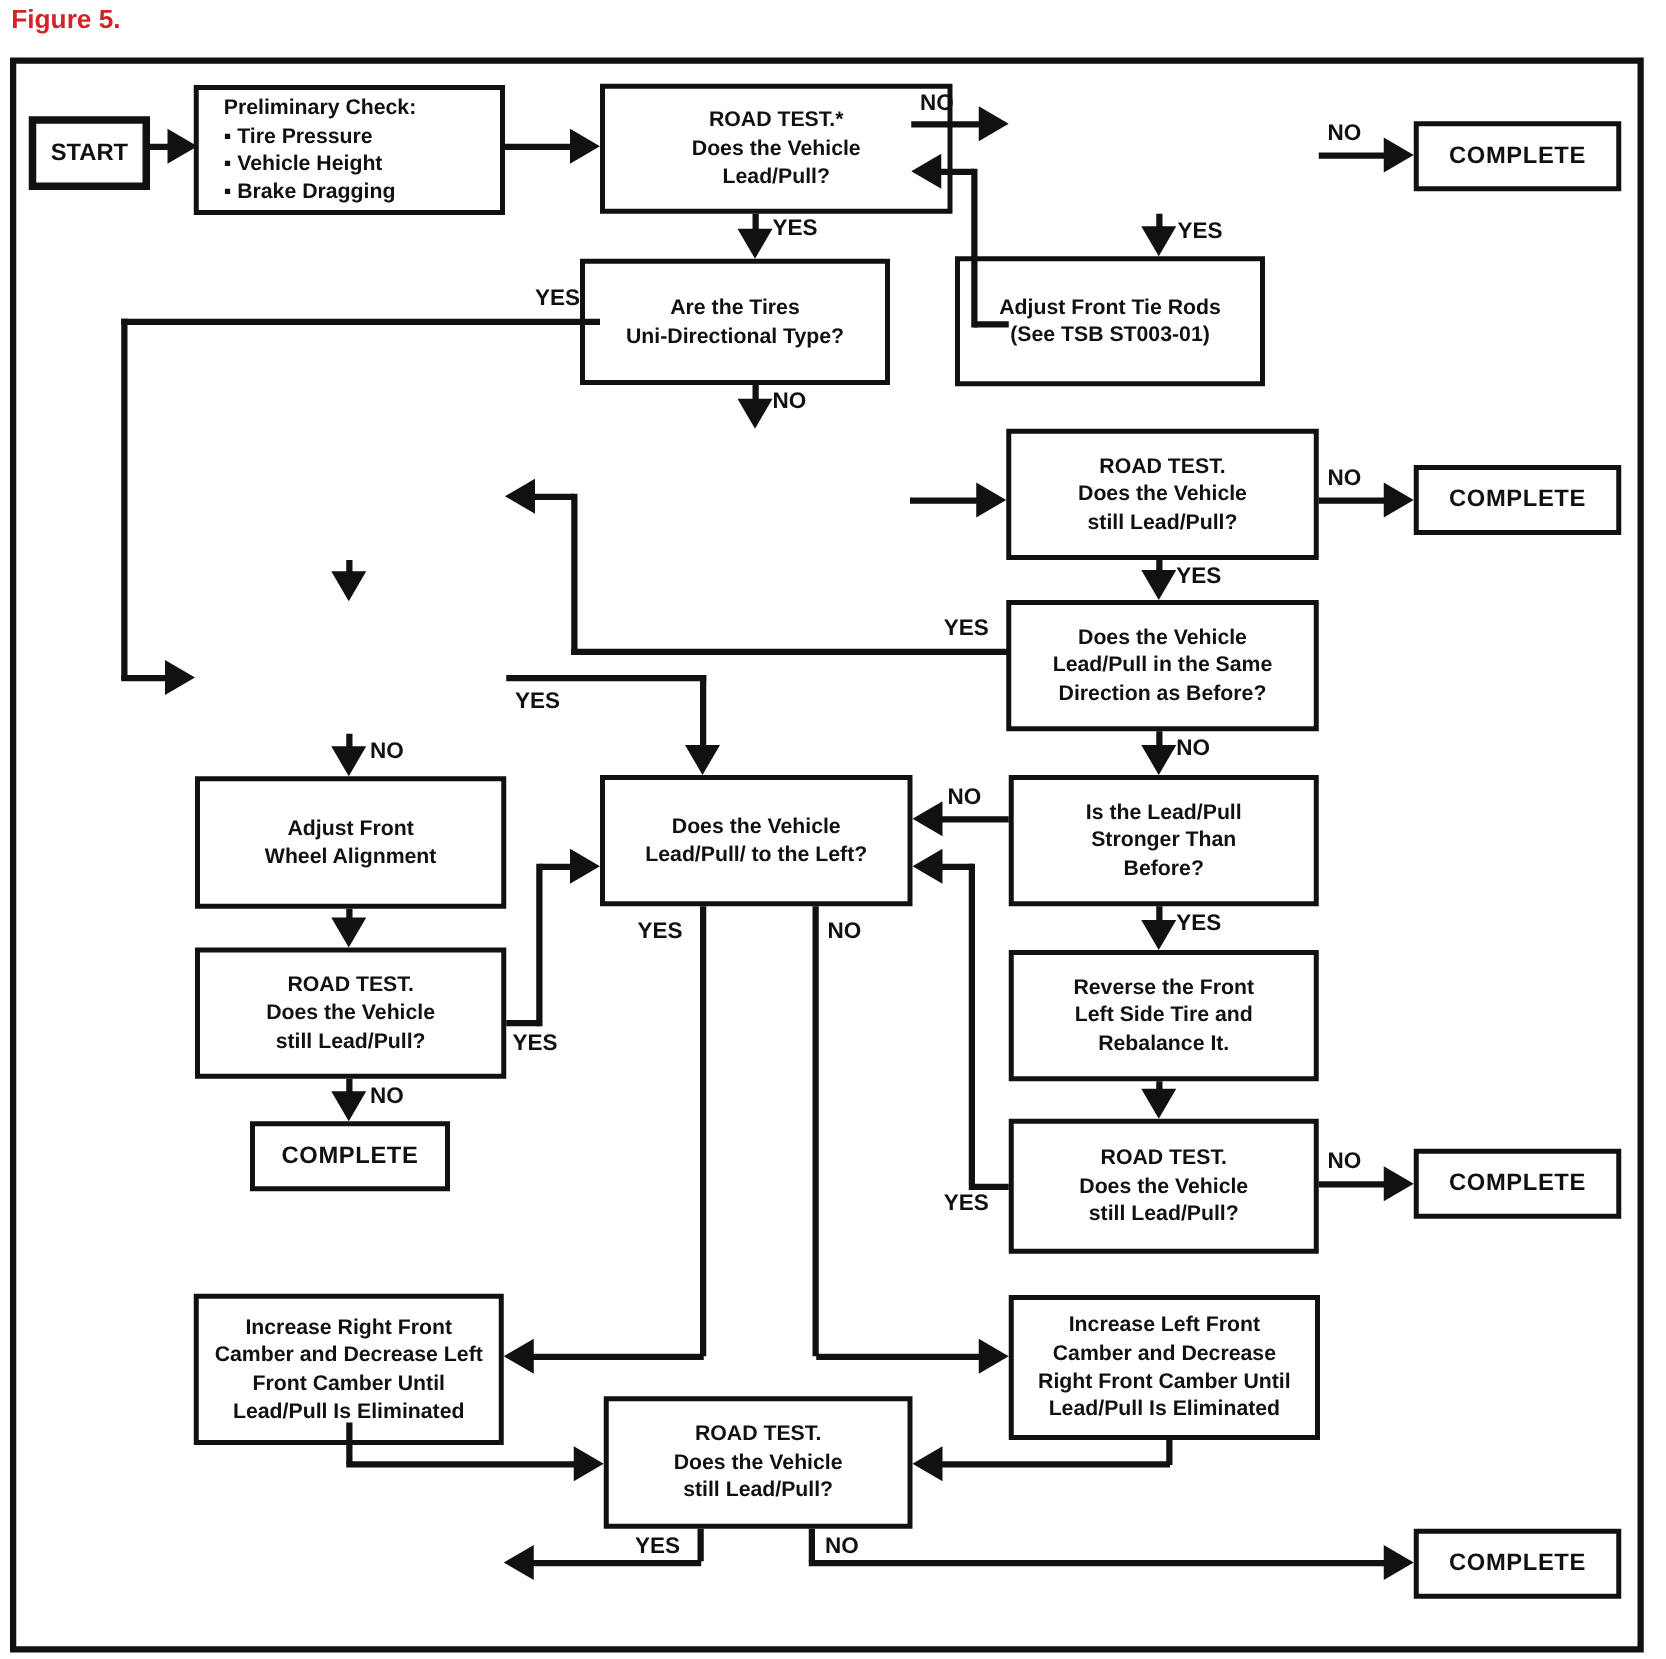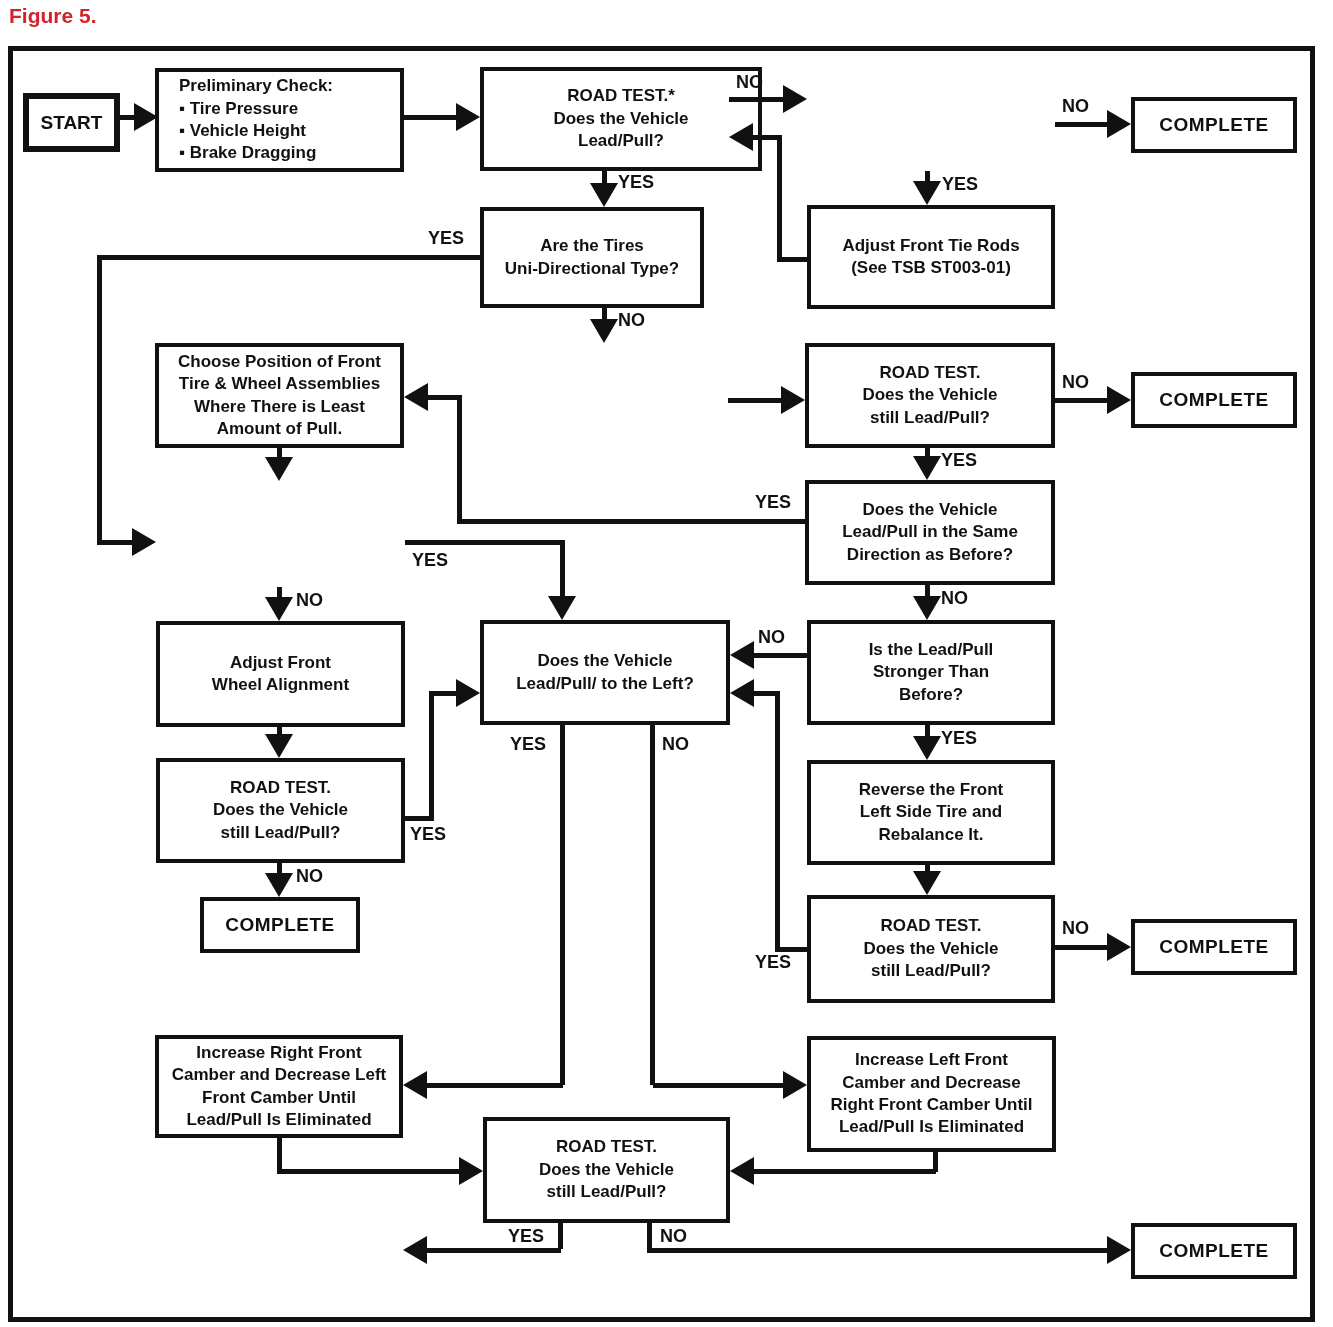--- a/index.html
+++ b/index.html
@@ -30,28 +30,24 @@
 
   <div class="box thick" style="left:23px;top:93px;width:97px;height:59px">START</div>
   <div class="box leftalign" style="left:155px;top:68px;width:249px;height:104px">Preliminary Check:
 ▪ Tire Pressure
 ▪ Vehicle Height
 ▪ Brake Dragging</div>
   <div class="box" style="left:480px;top:67px;width:282px;height:104px">ROAD TEST.*
 Does the Vehicle
 Lead/Pull?</div>
   <div class="box complete" style="left:1131px;top:97px;width:166px;height:56px">COMPLETE</div>
-  <div class="box" style="left:807px;top:205px;width:248px;height:104px">Adjust Front Tie Rods
+  <div class="box" style="left:764px;top:205px;width:248px;height:104px">Adjust Front Tie Rods
 (See TSB ST003-01)</div>
-  <div class="box" style="left:480px;top:207px;width:224px;height:101px">Are the Tires
+  <div class="box" style="left:464px;top:207px;width:248px;height:101px">Are the Tires
 Uni-Directional Type?</div>
-  <div class="box" style="left:155px;top:343px;width:249px;height:105px">Choose Position of Front
-Tire &amp; Wheel Assemblies
-Where There is Least
-Amount of Pull.</div>
   <div class="box" style="left:805px;top:343px;width:250px;height:105px">ROAD TEST.
 Does the Vehicle
 still Lead/Pull?</div>
   <div class="box complete" style="left:1131px;top:372px;width:166px;height:56px">COMPLETE</div>
   <div class="box" style="left:805px;top:480px;width:250px;height:105px">Does the Vehicle
 Lead/Pull in the Same
 Direction as Before?</div>
   <div class="box" style="left:156px;top:621px;width:249px;height:106px">Adjust Front
 Wheel Alignment</div>
   <div class="box" style="left:156px;top:758px;width:249px;height:105px">ROAD TEST.
@@ -63,21 +59,21 @@
   <div class="box" style="left:807px;top:620px;width:248px;height:105px">Is the Lead/Pull
 Stronger Than
 Before?</div>
   <div class="box" style="left:807px;top:760px;width:248px;height:105px">Reverse the Front
 Left Side Tire and
 Rebalance It.</div>
   <div class="box" style="left:807px;top:895px;width:248px;height:108px">ROAD TEST.
 Does the Vehicle
 still Lead/Pull?</div>
   <div class="box complete" style="left:1131px;top:919px;width:166px;height:56px">COMPLETE</div>
-  <div class="box" style="left:155px;top:1035px;width:248px;height:103px">Increase Right Front
+  <div class="box" style="left:155px;top:1035px;width:248px;height:121px">Increase Right Front
 Camber and Decrease Left
 Front Camber Until
 Lead/Pull Is Eliminated</div>
   <div class="box" style="left:807px;top:1036px;width:249px;height:116px">Increase Left Front
 Camber and Decrease
 Right Front Camber Until
 Lead/Pull Is Eliminated</div>
   <div class="box" style="left:483px;top:1117px;width:247px;height:106px">ROAD TEST.
 Does the Vehicle
 still Lead/Pull?</div>

